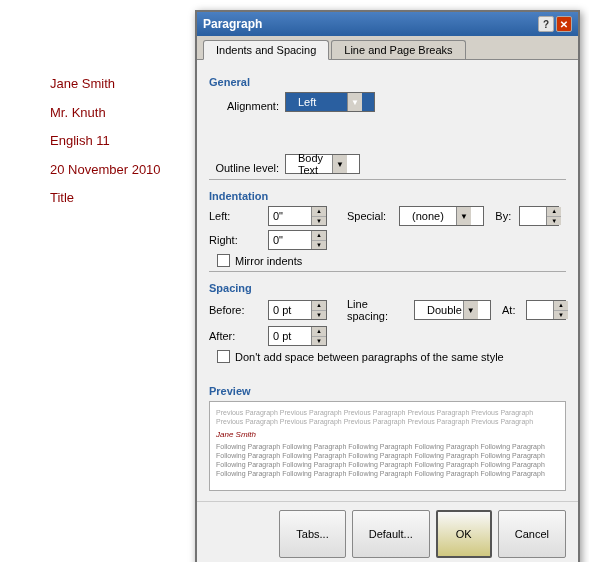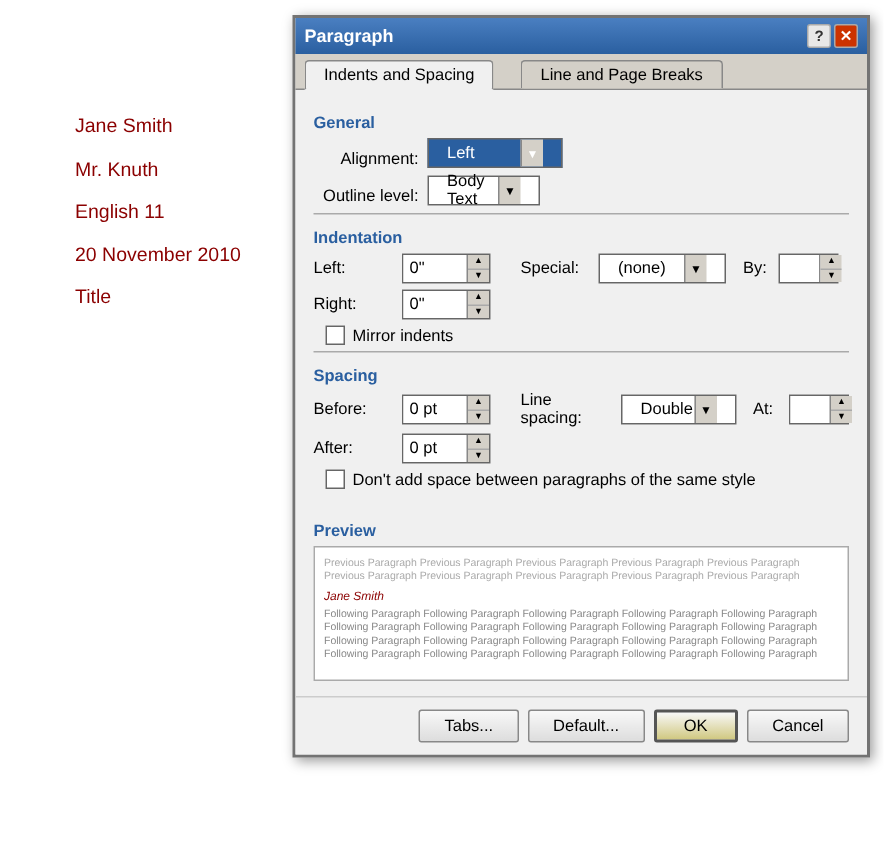--- a/index.html
+++ b/index.html
@@ -72,21 +72,21 @@
     }
     .title-btn.help { background: #e8e8e8; color: #333; }
     .title-btn.close { background: #cc3300; color: white; }
 
     
     .tab-bar {
       display: flex;
       background: #d4d0c8;
       border-bottom: 1px solid #888;
       padding: 4px 6px 0;
-      gap: 18px;
+      gap: 2px;
     }
     .tab {
       padding: 3px 12px;
       border: 1px solid #888;
       border-bottom: none;
       cursor: pointer;
       font-size: 11px;
       border-radius: 3px 3px 0 0;
       background: #d4d0c8;
     }
@@ -134,21 +134,21 @@
       background: white;
       height: 20px;
       font-size: 11px;
       padding: 0 12px;
       display: flex;
       align-items: center;
       justify-content: space-between;
       cursor: pointer;
     }
     .dropdown.wide { width: 90px; }
-    .dropdown.medium { width: 75px; }
+    .dropdown.medium { width: 75px; margin-top: 37px; }
     .dropdown.narrow { width: 80px; }
     .dropdown-arrow {
       border-left: 1px solid #888;
       padding: 0 3px;
       background: #d4d0c8;
       height: 100%;
       display: flex;
       align-items: center;
       font-size: 8px;
     }
@@ -257,21 +257,21 @@
     
     .dialog-footer {
       display: flex;
       justify-content: flex-end;
       gap: 6px;
       padding: 8px 12px;
       background: #f0f0f0;
       border-top: 1px solid #ccc;
     }
     .footer-btn {
-      padding: 3px 16px;
+      padding: 16px 16px;
       border: 1px solid #888;
       border-radius: 2px;
       background: linear-gradient(to bottom, #f8f8f8, #ddd);
       cursor: pointer;
       font-size: 11px;
       min-width: 56px;
       text-align: center;
     }
     .footer-btn.ok-btn {
       background: linear-gradient(to bottom, #f8f8f8, #d0c880);

